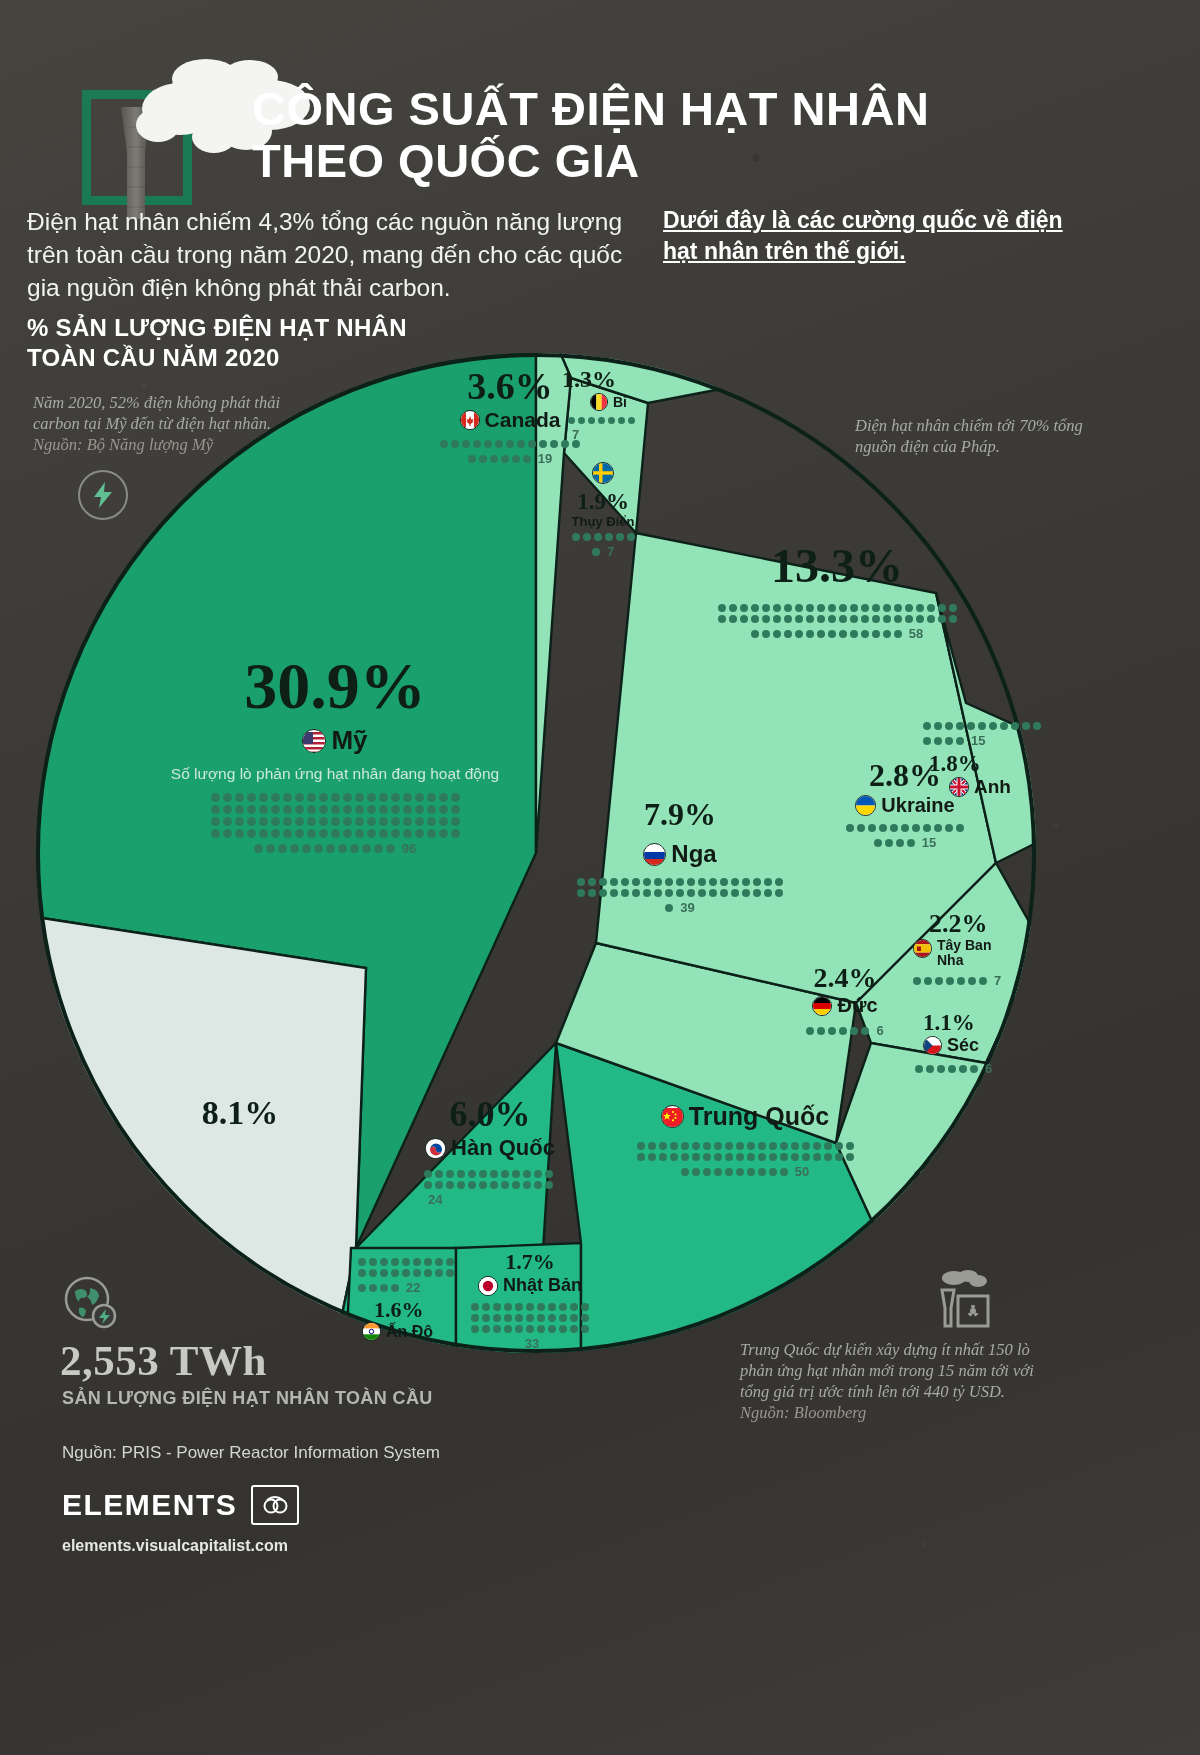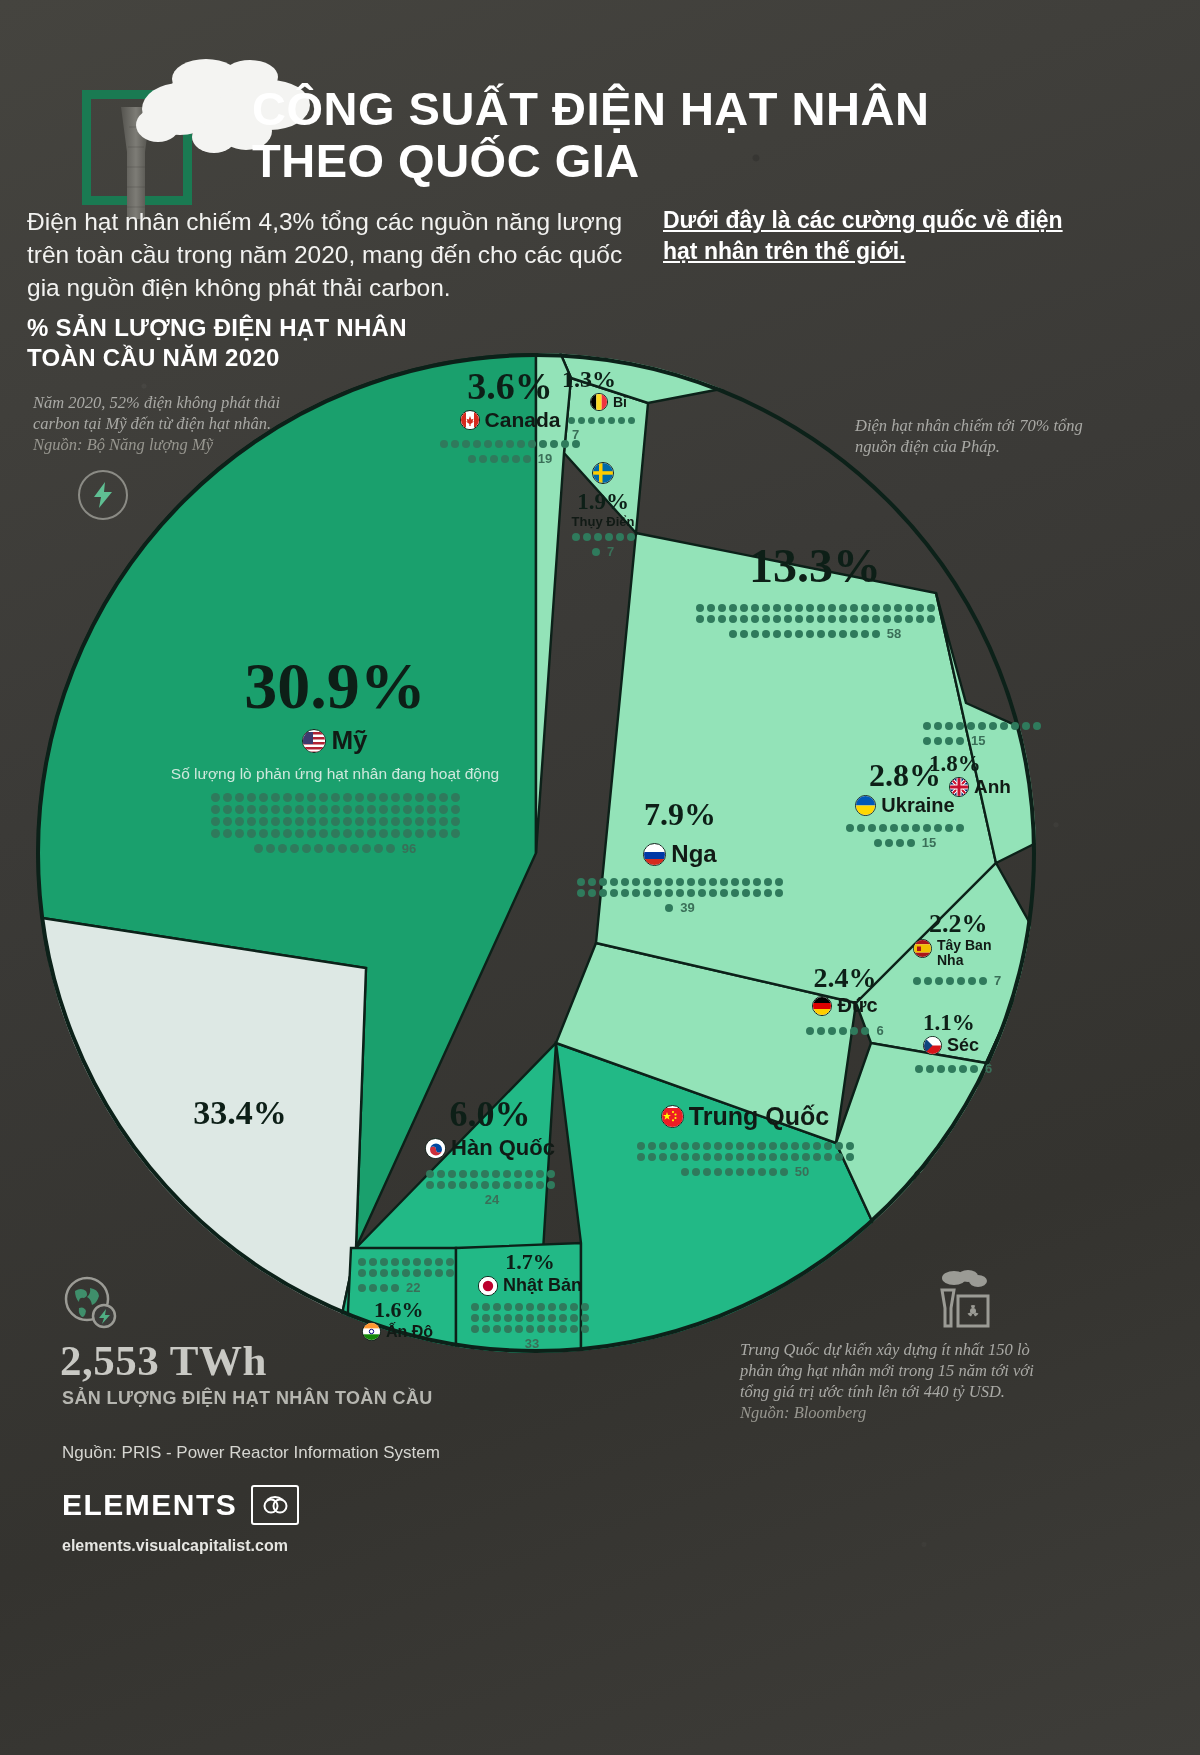--- a/index.html
+++ b/index.html
@@ -383,21 +383,21 @@
       <span class="dot" style="width: 8px; height: 8px;"></span>
       <span class="dot" style="width: 8px; height: 8px;"></span>
       <span class="dot" style="width: 8px; height: 8px;"></span>
       <span class="dot" style="width: 8px; height: 8px;"></span>
       <span class="dot" style="width: 8px; height: 8px;"></span>
       <span class="dot" style="width: 8px; height: 8px;"></span>
       <span class="dotnum">7</span>
     </div>
 </div>
 
-<div class="lbl" style="left:650px;top:540px;width:330px">
+<div class="lbl" style="left:672px;top:540px;width:330px">
   <div class="pct" style="font-size:48px;line-height:52px">13.3%</div>
   <div class="dots" style="justify-content:center;margin-top:12px;max-width:248px;margin:12px auto 0">
       <span class="dot" style="width: 8px; height: 8px;"></span>
       <span class="dot" style="width: 8px; height: 8px;"></span>
       <span class="dot" style="width: 8px; height: 8px;"></span>
       <span class="dot" style="width: 8px; height: 8px;"></span>
       <span class="dot" style="width: 8px; height: 8px;"></span>
       <span class="dot" style="width: 8px; height: 8px;"></span>
       <span class="dot" style="width: 8px; height: 8px;"></span>
       <span class="dot" style="width: 8px; height: 8px;"></span>
@@ -635,35 +635,35 @@
       <span class="dot" style="width: 8px; height: 8px;"></span>
       <span class="dot" style="width: 8px; height: 8px;"></span>
       <span class="dot" style="width: 8px; height: 8px;"></span>
       <span class="dot" style="width: 8px; height: 8px;"></span>
       <span class="dot" style="width: 8px; height: 8px;"></span>
       <span class="dotnum">6</span>
     </div>
 </div>
 
 <div class="lbl" style="left:150px;top:1095px;width:180px">
-  <div class="pct" style="font-size:34px;line-height:36px">33.4%</div>
+  <div class="pct" style="font-size:34px;line-height:36px">8.1%</div>
 </div>
 
 <div class="lbl" style="left:370px;top:1095px;width:240px">
   <div class="pct" style="font-size:36px;line-height:38px">6.0%</div>
   <div class="cname" style="font-size:22px;margin-top:2px">
     <span class="flag" style="width:19px;height:19px">
       <svg width="19" height="19" viewBox="0 0 19 19">
           <rect width="19" height="19" fill="#fff"></rect>
       <path d="M4 9.5 A3 3 0 0 1 10 9.5 A3 3 0 0 0 16 9.5 A6 6 0 0 1 4 9.5Z" fill="#cd2e3a"></path>
       <path d="M4 9.5 A3 3 0 0 1 10 9.5 A3 3 0 0 0 16 9.5 A6 6 0 0 0 4 9.5Z" fill="#0047a0"></path>
         </svg></span>
     <span>Hàn Quốc</span>
   </div>
-  <div class="dots" style="justify-content:center;margin-top:9px;max-width:132px;margin:9px auto 0">
+  <div class="dots" style="margin-top:9px;max-width:132px;margin:9px auto 0">
       <span class="dot" style="width: 8px; height: 8px;"></span>
       <span class="dot" style="width: 8px; height: 8px;"></span>
       <span class="dot" style="width: 8px; height: 8px;"></span>
       <span class="dot" style="width: 8px; height: 8px;"></span>
       <span class="dot" style="width: 8px; height: 8px;"></span>
       <span class="dot" style="width: 8px; height: 8px;"></span>
       <span class="dot" style="width: 8px; height: 8px;"></span>
       <span class="dot" style="width: 8px; height: 8px;"></span>
       <span class="dot" style="width: 8px; height: 8px;"></span>
       <span class="dot" style="width: 8px; height: 8px;"></span>

